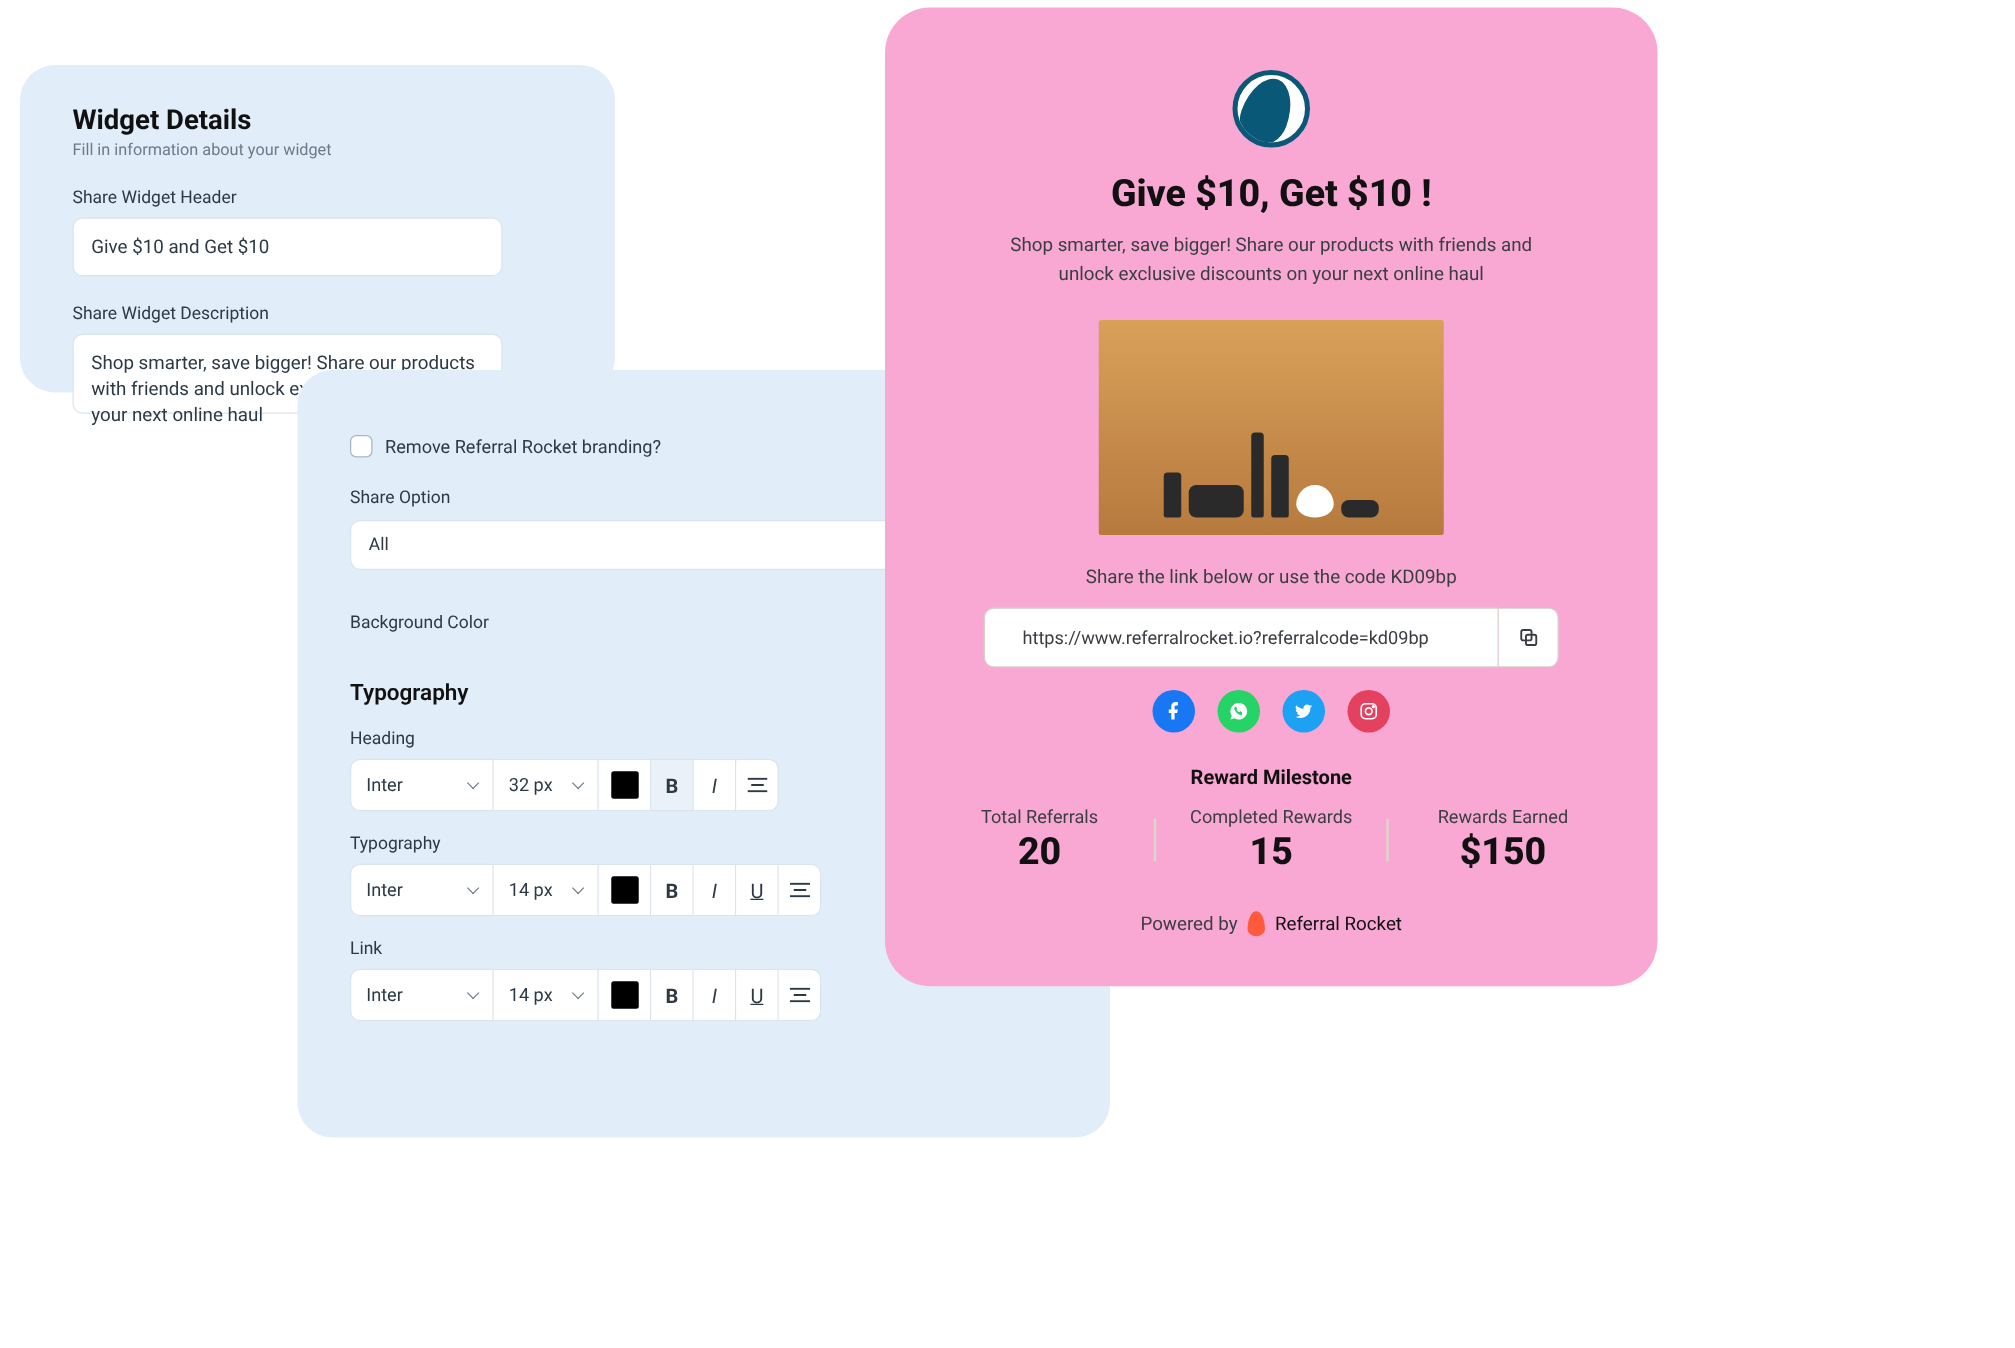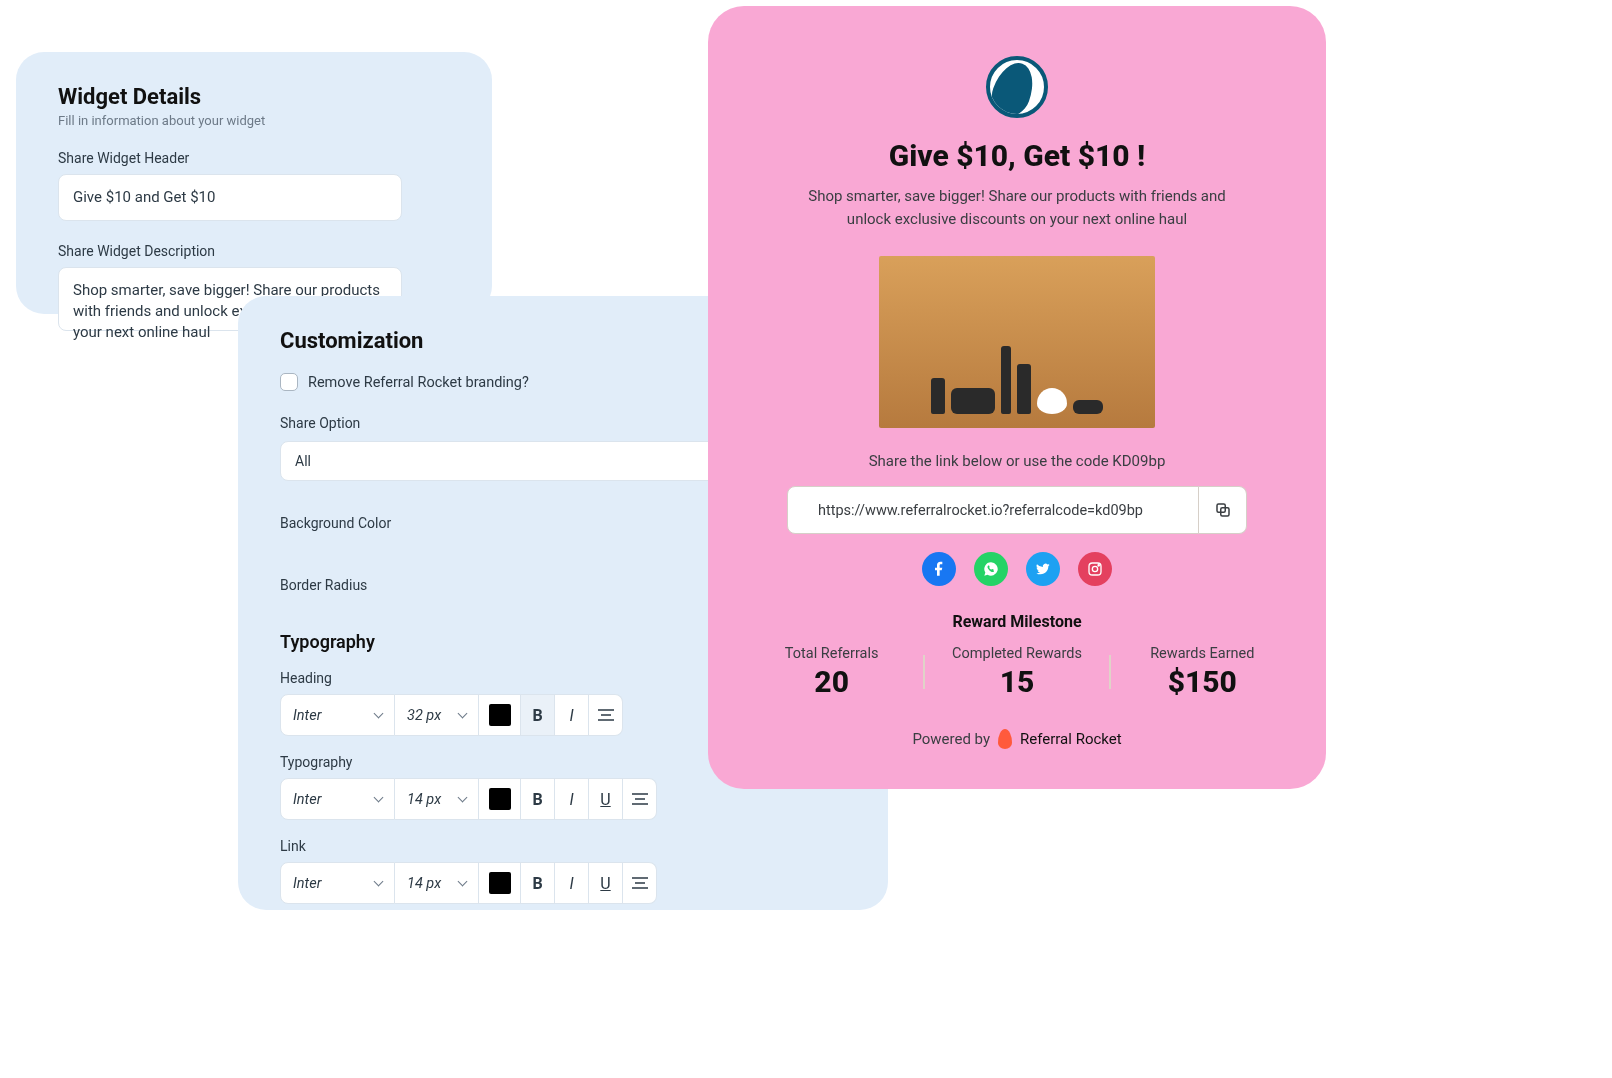--- a/index.html
+++ b/index.html
@@ -138,21 +138,21 @@
     margin-top: 26px;
   }
   .typo-label {
     font-size: 14px; color:#2d3a45;
     margin-top: 18px; margin-bottom: 8px;
   }
   .typo-row { display:flex; gap:0; }
   .font-sel, .size-sel {
     height: 42px; background:#fff; border:1px solid #dbe4ed;
     display:flex; align-items:center; padding:0 12px;
-    font-size:14.5px; color:#2d3a45; position:relative;font-style:italic;
+    font-size:14.5px; color:#2d3a45; position:relative;
   }
   .font-sel { width: 115px; border-radius:8px 0 0 8px; }
   .size-sel { width: 84px; border-left:none; }
   .color-cell {
     width: 42px; height:42px; background:#fff; border:1px solid #dbe4ed; border-left:none;
     display:flex; align-items:center; justify-content:center;
   }
   .black-sq { width:22px; height:22px; background:#000; border-radius:2px; }
   .fmt-cell {
     width: 34px; height:42px; background:#fff; border:1px solid #dbe4ed; border-left:none;
@@ -232,49 +232,40 @@
 <div class="panel panel-details">
   <div class="panel-title">Widget Details</div>
   <div class="panel-sub">Fill in information about your widget</div>
   <div class="form-label">Share Widget Header</div>
   <div class="text-input">Give $10 and Get $10</div>
   <div class="form-label">Share Widget Description</div>
   <div class="text-area">Shop smarter, save bigger! Share our products with friends and unlock exclusive discounts on your next online haul</div>
 </div>
 
 <div class="panel panel-custom">
-  <div class="panel-title">Customization</div>
 
   <div class="chk-row">
     <div class="chk"></div>
     <div class="chk-label">Remove Referral Rocket branding?</div>
   </div>
 
   <div class="form-label" style="margin-top:24px">Share Option</div>
   <div class="select-box full">
     <span>All</span>
     <span class="chev"></span>
   </div>
 
   <div class="row-flex">
     <div class="label">Background Color</div>
     <div class="color-input">
       <div class="color-swatch" style="background:#F8EDE5"></div>
       <span>#F8EDE5</span>
     </div>
   </div>
 
-  <div class="row-flex">
-    <div class="label">Border Radius</div>
-    <div class="stepper">
-      <div class="btn">−</div>
-      <div class="val">8 px</div>
-      <div class="btn">+</div>
-    </div>
-  </div>
 
   <div class="section-sub">Typography</div>
 
   <div class="typo-label">Heading</div>
   <div class="typo-row">
     <div class="font-sel">
       <span>Inter</span>
       <span class="chev"></span>
     </div>
     <div class="size-sel">

